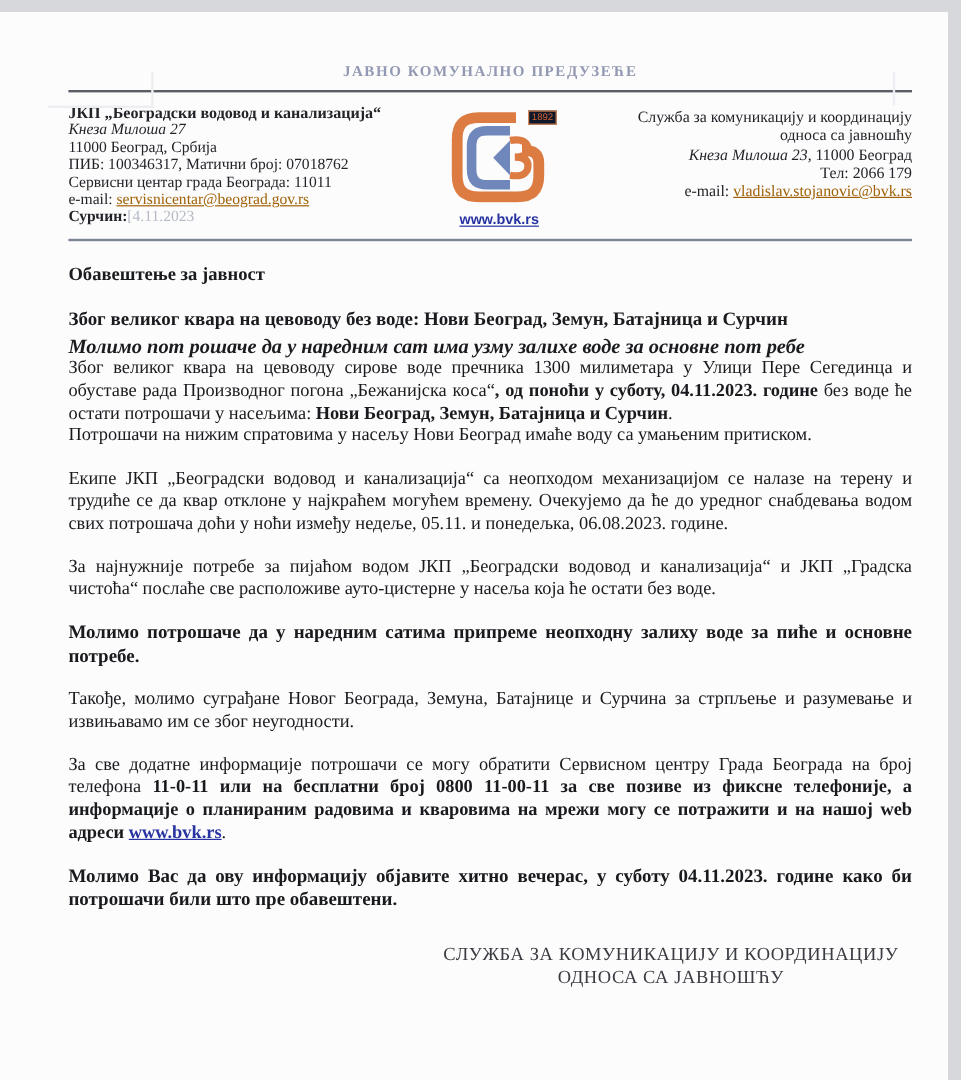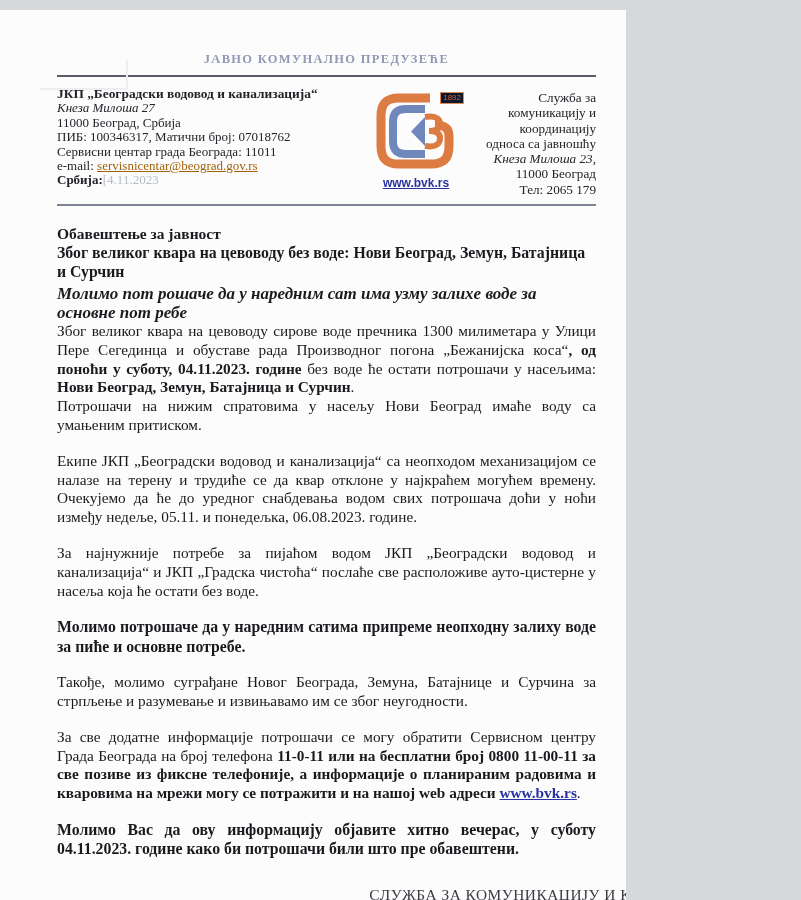--- a/index.html
+++ b/index.html
@@ -4,21 +4,21 @@
 <style>
   html,body{margin:0;padding:0;overflow:hidden;}
   body{
     width:801px;height:900px;
     background:#d6d8db;
     font-family:"Liberation Serif", serif;
     color:#1a1b1e;
     position:relative;
   }
   .page{
-    position:absolute;left:0;top:10px;width:626px;height:890px;
+    position:absolute;left:0;top:10px;width:790px;height:890px;
     background:#fcfcfd;overflow:hidden;
   }
   .cropmark-left{
     position:absolute;left:40px;top:50px;width:86px;height:28px;
     border-right:2px solid #eceef1;border-bottom:2px solid #eceef1;
   }
   .cropmark-right{
     position:absolute;left:744px;top:50px;width:14px;height:28px;
     border-left:2px solid #eceef1;
   }
@@ -53,21 +53,21 @@
   }
   .logo-url{
     display:inline-block;margin-top:1px;
     font-family:"Liberation Sans", sans-serif;
     font-weight:bold;font-size:12px;color:#2733a0;
     text-decoration:underline;cursor:pointer;
   }
   .recipient-col{flex:1;text-align:right;font-size:13.2px;line-height:15.3px;color:#232429;padding-top:3px;}
   
   .subject{margin-top:19px;font-weight:bold;font-size:15.5px;}
-  .headline{font-weight:bold;font-size:15.8px;line-height:19px;}
+  .headline{margin-top:19px;font-weight:bold;font-size:15.8px;line-height:19px;}
   .subheadline{margin-top:3px;font-weight:bold;font-style:italic;font-size:17px;line-height:19px;}
   .paragraphs{}
   .para{
     margin:0 0 17px 0;text-align:justify;
     font-size:15.3px;line-height:18.8px;color:#191a1d;
   }
   .para.emphasis{font-weight:bold;font-size:15.8px;line-height:19.4px;}
   .para a{color:#2733a0;text-decoration:underline;cursor:pointer;}
   
   .sig-footer{
@@ -95,21 +95,21 @@
       <div class="sender-col">
         <div class="sender-name">ЈКП „Београдски водовод и канализација“</div>
         <div class="italic">Кнеза Милоша 27</div>
         <div>11000 Београд, Србија</div>
         <div>ПИБ: 100346317, Матични број: 07018762</div>
         <div>Сервисни центар града Београда: 11011</div>
         <div>
           <span>e-mail: </span><a class="email-link">servisnicentar@beograd.gov.rs</a>
         </div>
         <div>
-          <span class="date-label">Србија:</span><span class="date-value">[4.11.2023</span>
+          <span class="date-label">Сурчин:</span><span class="date-value">[4.11.2023</span>
         </div>
       </div>
 
       <div class="logo-col">
         <div class="logo-box">
           <svg width="84" height="78" viewBox="0 0 84 78">
             <path d="M56,7 H25 C12,7 7,13 7,25 V55 C7,68 13,73 25,73 H57 C70,73 75,67 75,55 V45 C75,37 70,34 61,34" fill="none" stroke="#DC7B42" stroke-width="9" stroke-linecap="butt"></path>
             <path d="M51,18 H32 C23,18 19,22 19,31 V50 C19,59 23,63 32,63 H51" fill="none" stroke="#6F87BB" stroke-width="8"></path>
             <polygon points="51,26 51,55 37,40.5" fill="#6F87BB"></polygon>
             <path d="M51,26 C63,24 66,29 66,33 C66,39 59,40 55,40 C60,40 66,41 66,47 C66,52 63,57 51,55" fill="none" stroke="#DC7B42" stroke-width="6"></path>
@@ -118,21 +118,24 @@
         </div>
         <a class="logo-url">www.bvk.rs</a>
       </div>
 
       <div class="recipient-col">
         <div>Служба за комуникацију и координацију</div>
         <div>односа са јавношћу</div>
         <div>
           <span class="italic">Кнеза Милоша 23</span><span>, 11000 Београд</span>
         </div>
-        <div>Тел: 2065 179</div>
+        <div>Тел: 2066 179</div>
+        <div>
+          <span>e-mail: </span><a class="email-link">vladislav.stojanovic@bvk.rs</a>
+        </div>
       </div>
     </div>
 
     <hr class="rule-mid">
 
     <div class="subject">Обавештење за јавност</div>
 
     <div class="headline">Због великог квара на цевоводу без воде: Нови Београд, Земун, Батајница и Сурчин</div>
     <div class="subheadline">Молимо пот рошаче да у наредним сат има узму залихе воде за основне пот ребе</div>
 

